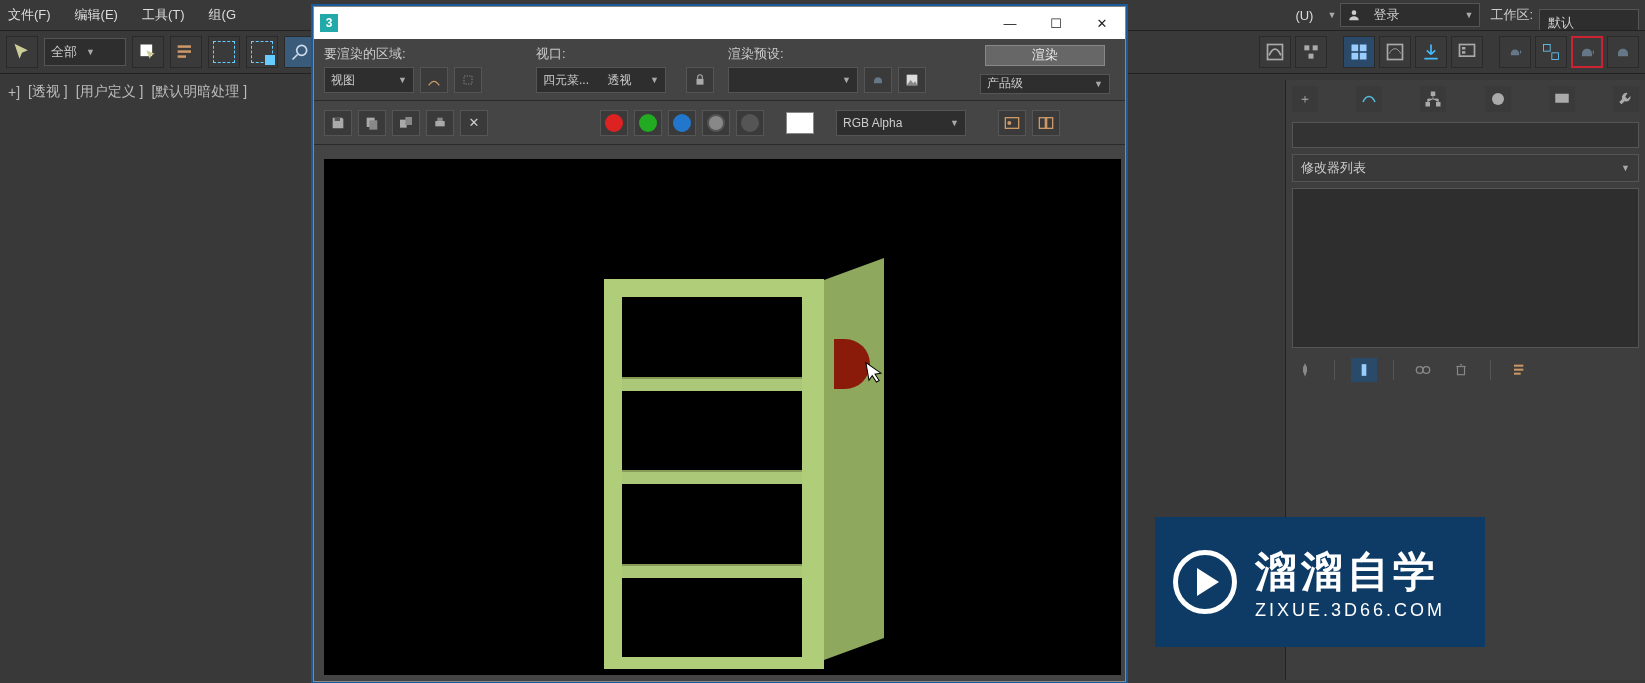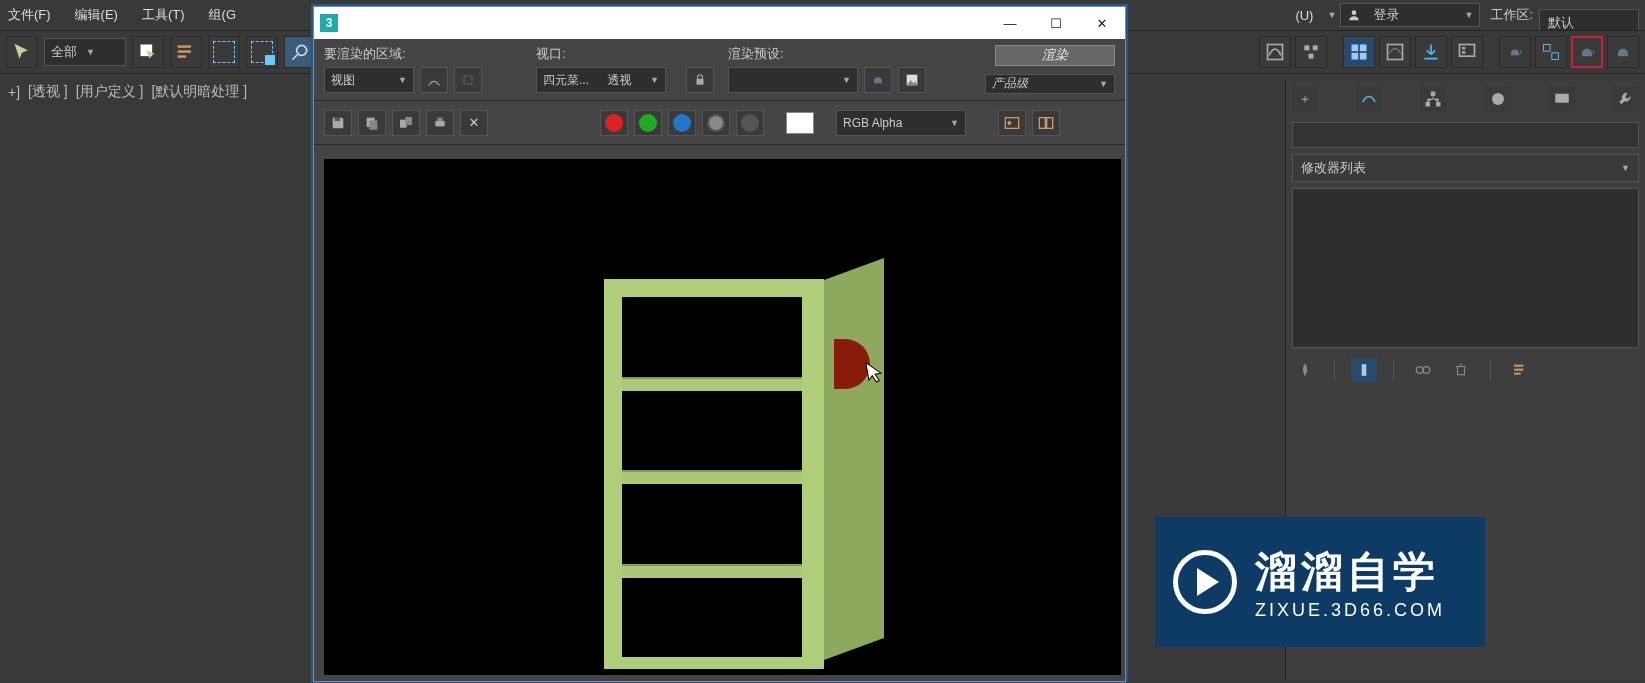--- a/index.html
+++ b/index.html
@@ -583,21 +583,21 @@
           </div>
         <div class="ricon">
             <svg width="16" height="16" viewBox="0 0 24 24">
               <rect x="4" y="4" width="16" height="16" fill="#ddd"></rect>
               <path d="M4 20l6-8 4 5 3-3 3 6z" fill="#888"></path>
             </svg>
           </div>
       </div>
     </div>
 
-    <div class="rcol" style="margin-left:auto; width:140px; align-items:flex-end;font-style:italic;">
+    <div class="rcol" style="margin-left:auto; width:140px; align-items:center;">
       <div class="render-btn">
         <span>渲染</span>
       </div>
       <div class="rdrop" style="width:130px; margin-top:4px;">
         <span>产品级</span>
         <span class="tri">▼</span>
       </div>
     </div>
   </div>
 

